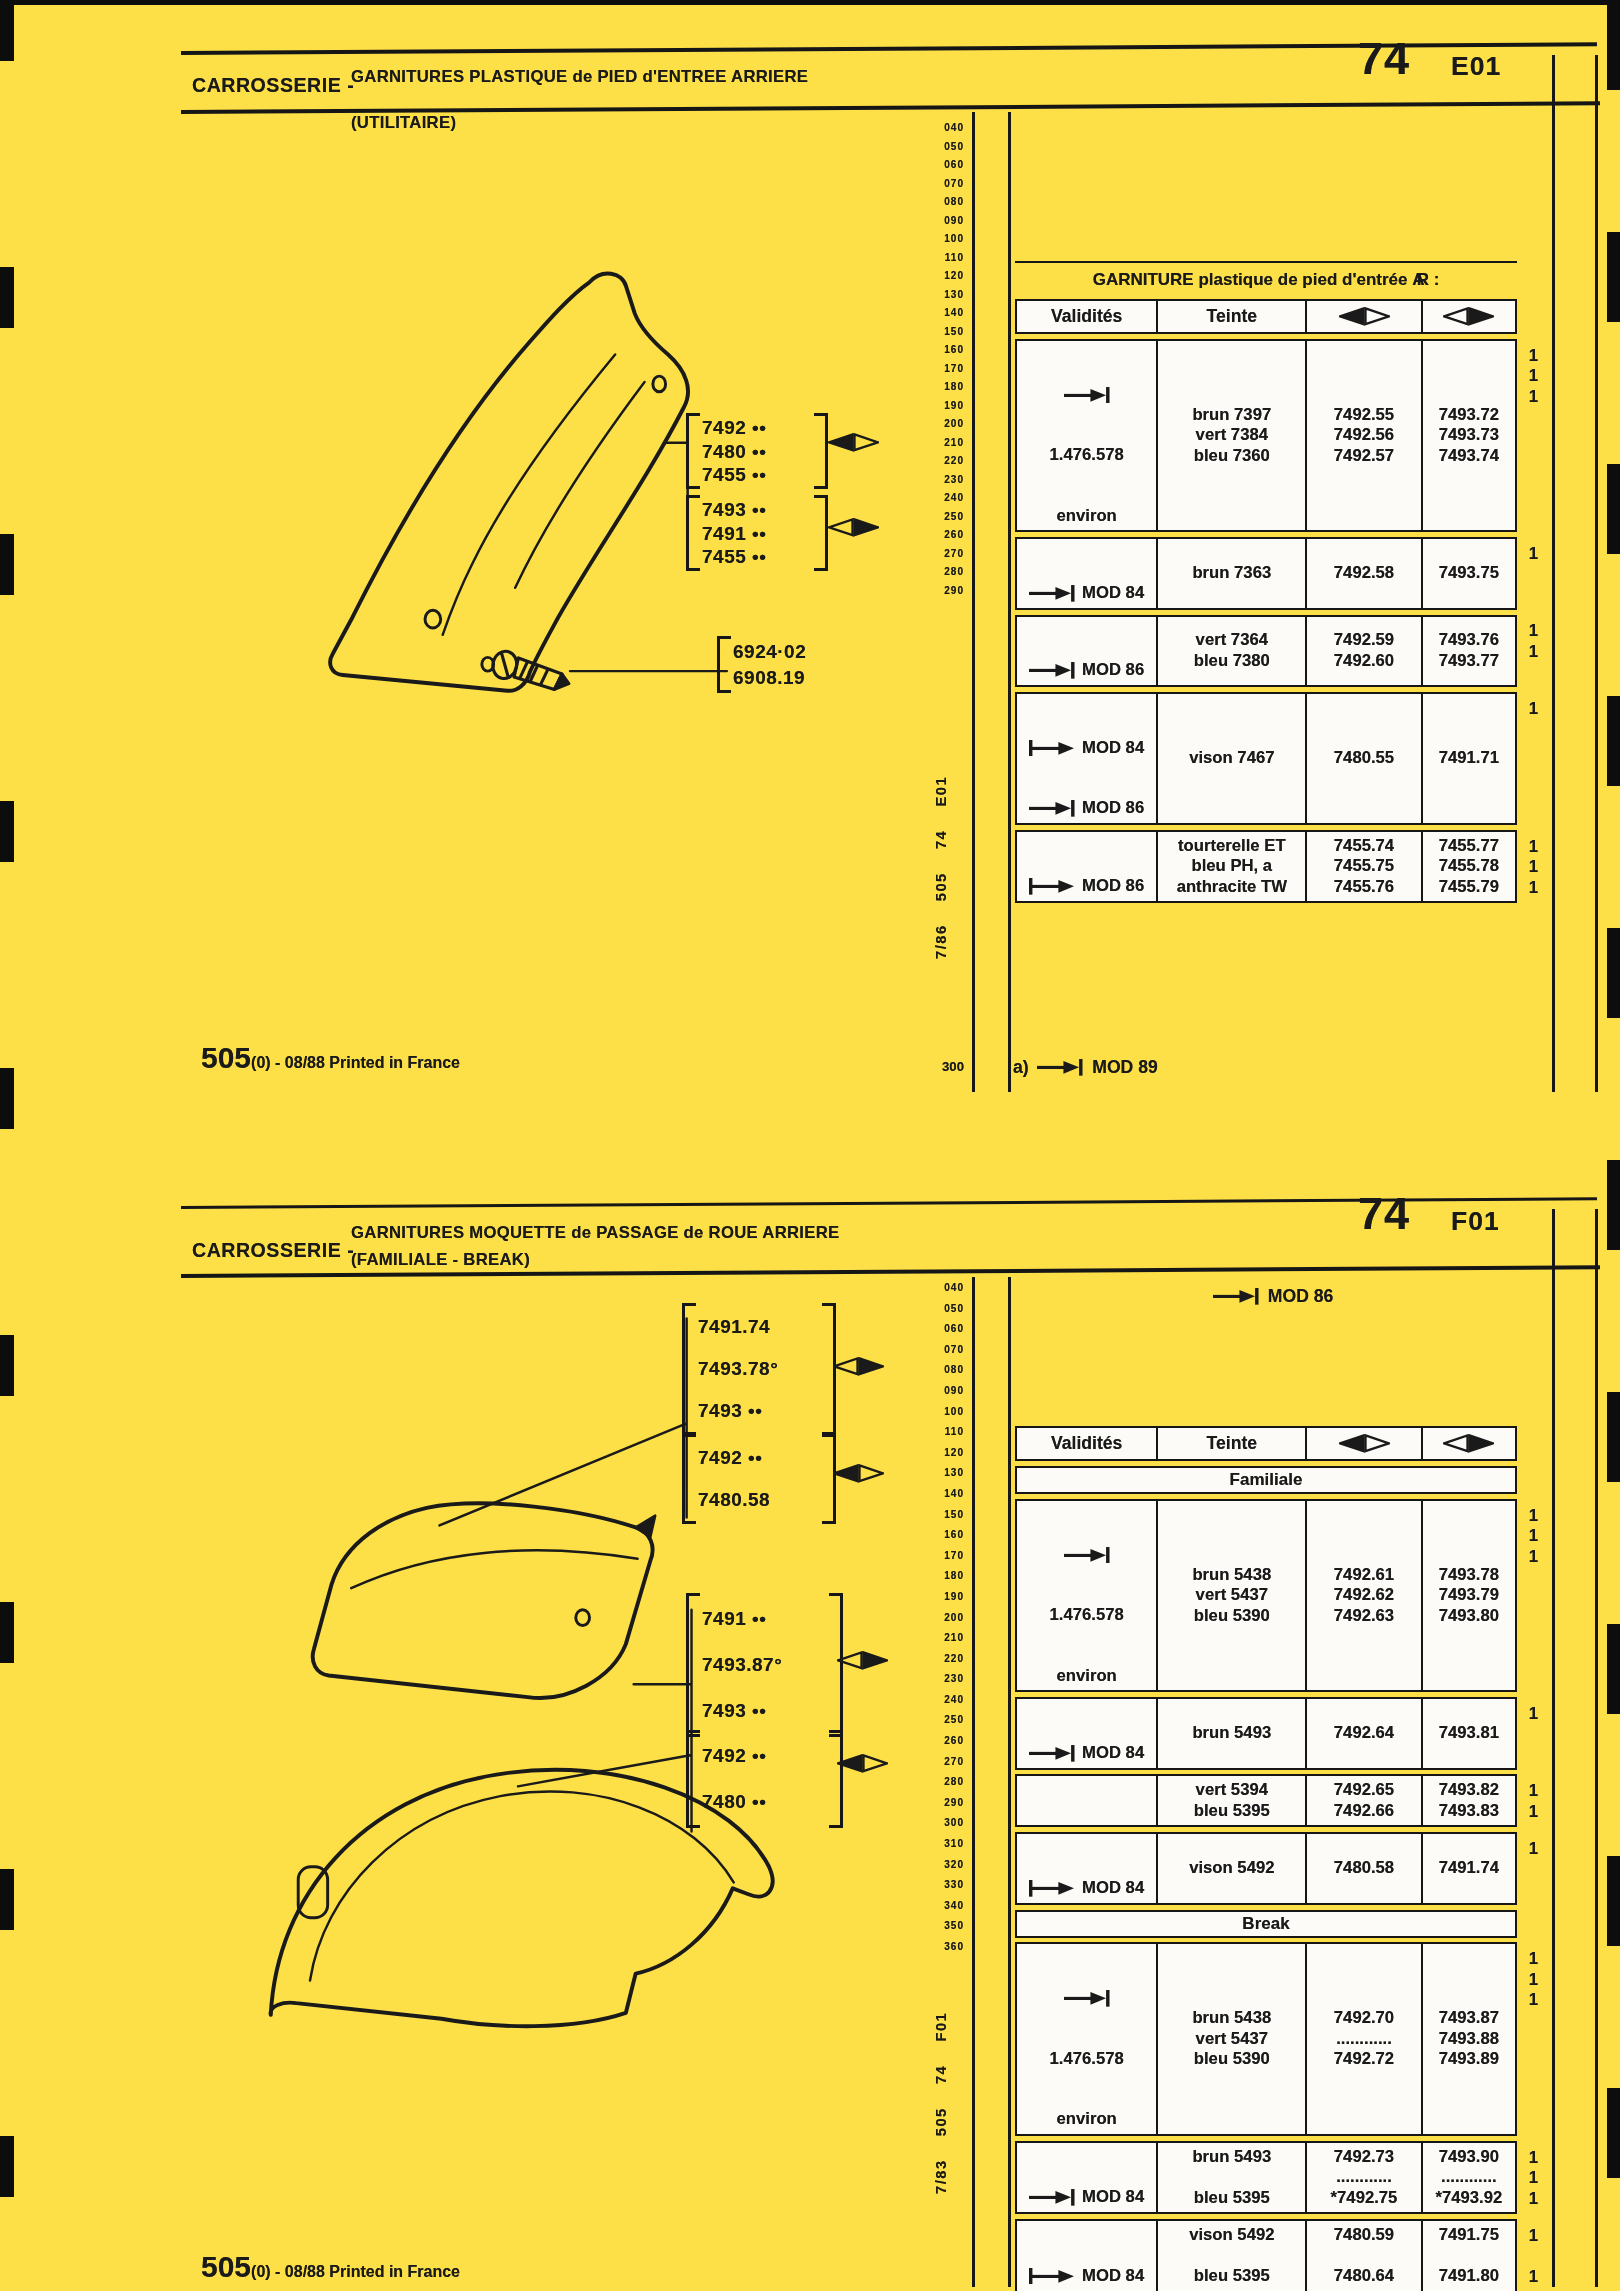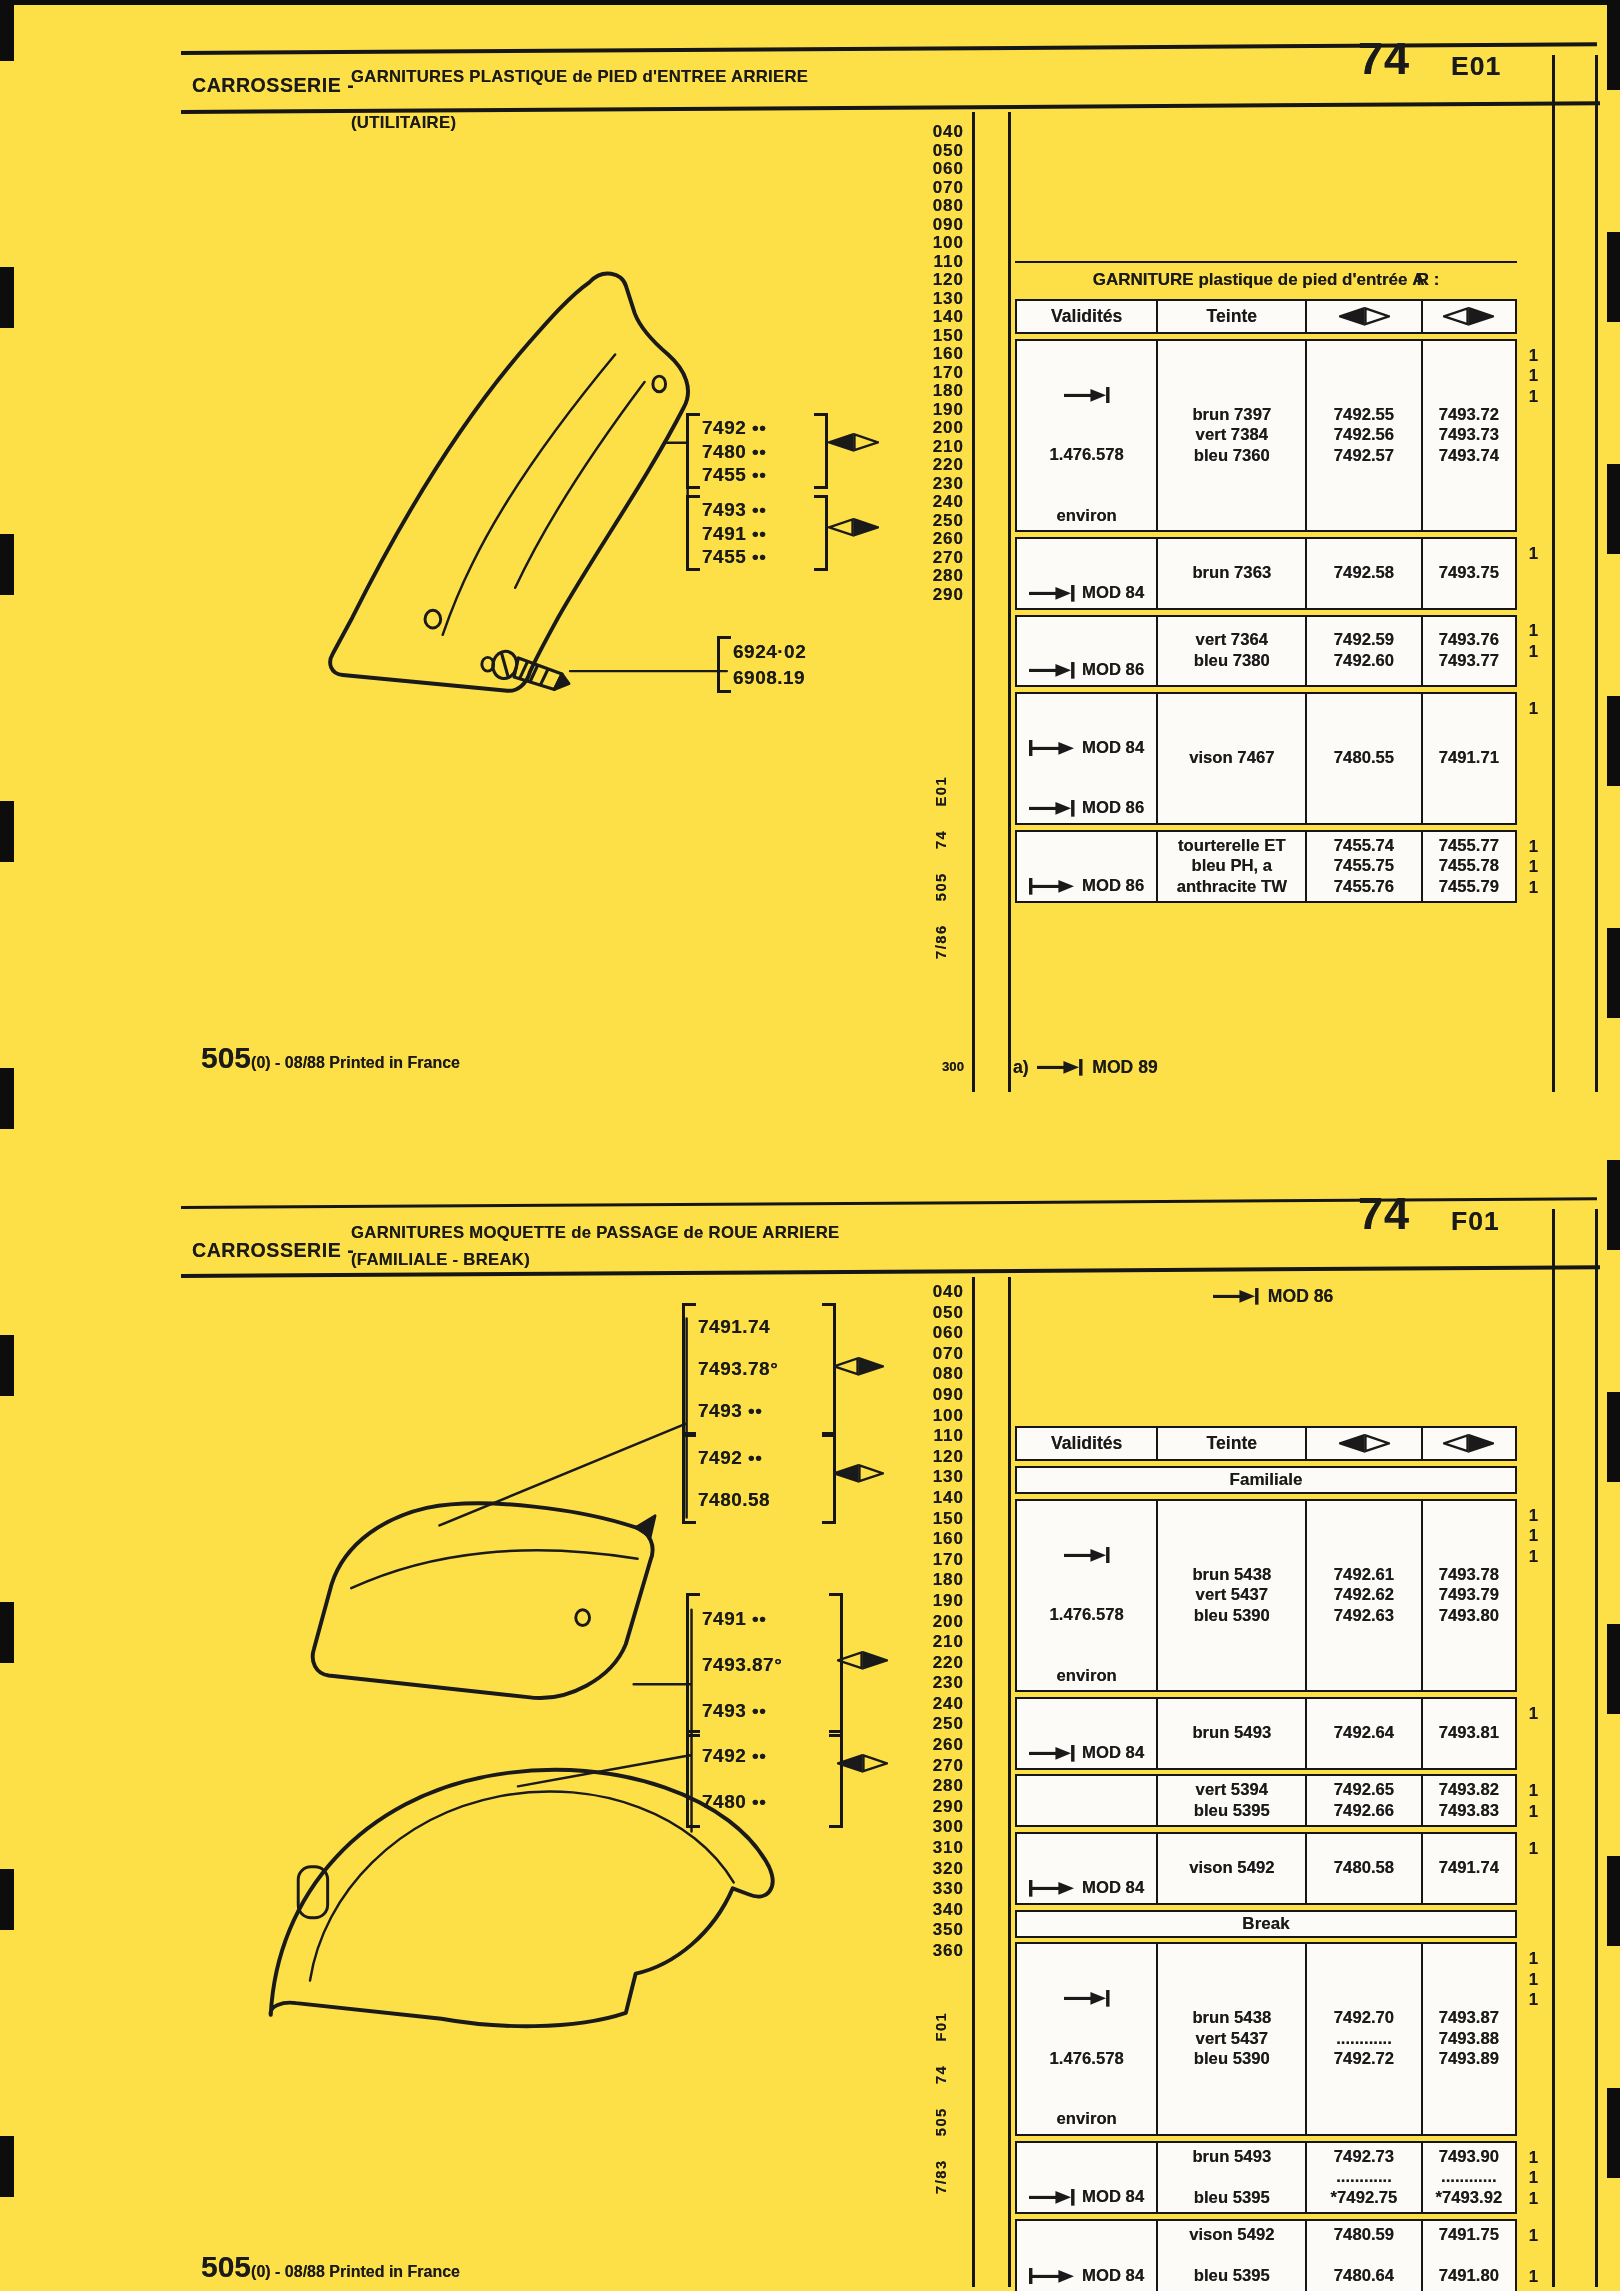--- a/index.html
+++ b/index.html
@@ -16,21 +16,21 @@
   
   .hrule{position:absolute;height:3.9px;background:#161616;transform:rotate(-0.35deg);transform-origin:left center;}
   .vrule{position:absolute;width:2.9px;background:#161616;}
   
   .cat{position:absolute;font-size:19.6px;font-weight:700;letter-spacing:0.5px;}
   .htitle{position:absolute;font-size:16.7px;font-weight:700;letter-spacing:0.3px;}
   .pgnum{position:absolute;font-size:45px;font-weight:700;letter-spacing:1px;}
   .pgcode{position:absolute;font-size:26.5px;font-weight:700;letter-spacing:1px;}
   
   .ruler{position:absolute;width:41px;}
-  .rmark{height:18.5px;text-align:right;font-size:17px;font-weight:700;letter-spacing:1px;}
+  .rmark{height:18.5px;text-align:right;font-size:10px;font-weight:700;letter-spacing:1px;}
   .ruler-b .rmark{height:20.6px;}
   .ruler-extra{position:absolute;width:41px;text-align:right;font-size:13.2px;font-weight:700;}
   
   .spine{position:absolute;transform:rotate(-90deg);transform-origin:0 0;font-size:14.7px;font-weight:700;
          letter-spacing:1.5px;word-spacing:17.6px;white-space:nowrap;}
   
   .ptable{position:absolute;width:549px;}
   .pt-title{width:502px;box-sizing:border-box;border-top:2.9px solid #161616;height:33px;line-height:33px;
             text-align:center;font-weight:700;font-size:17px;}
   .prow-wrap{display:flex;margin-top:4.9px;align-items:stretch;}

